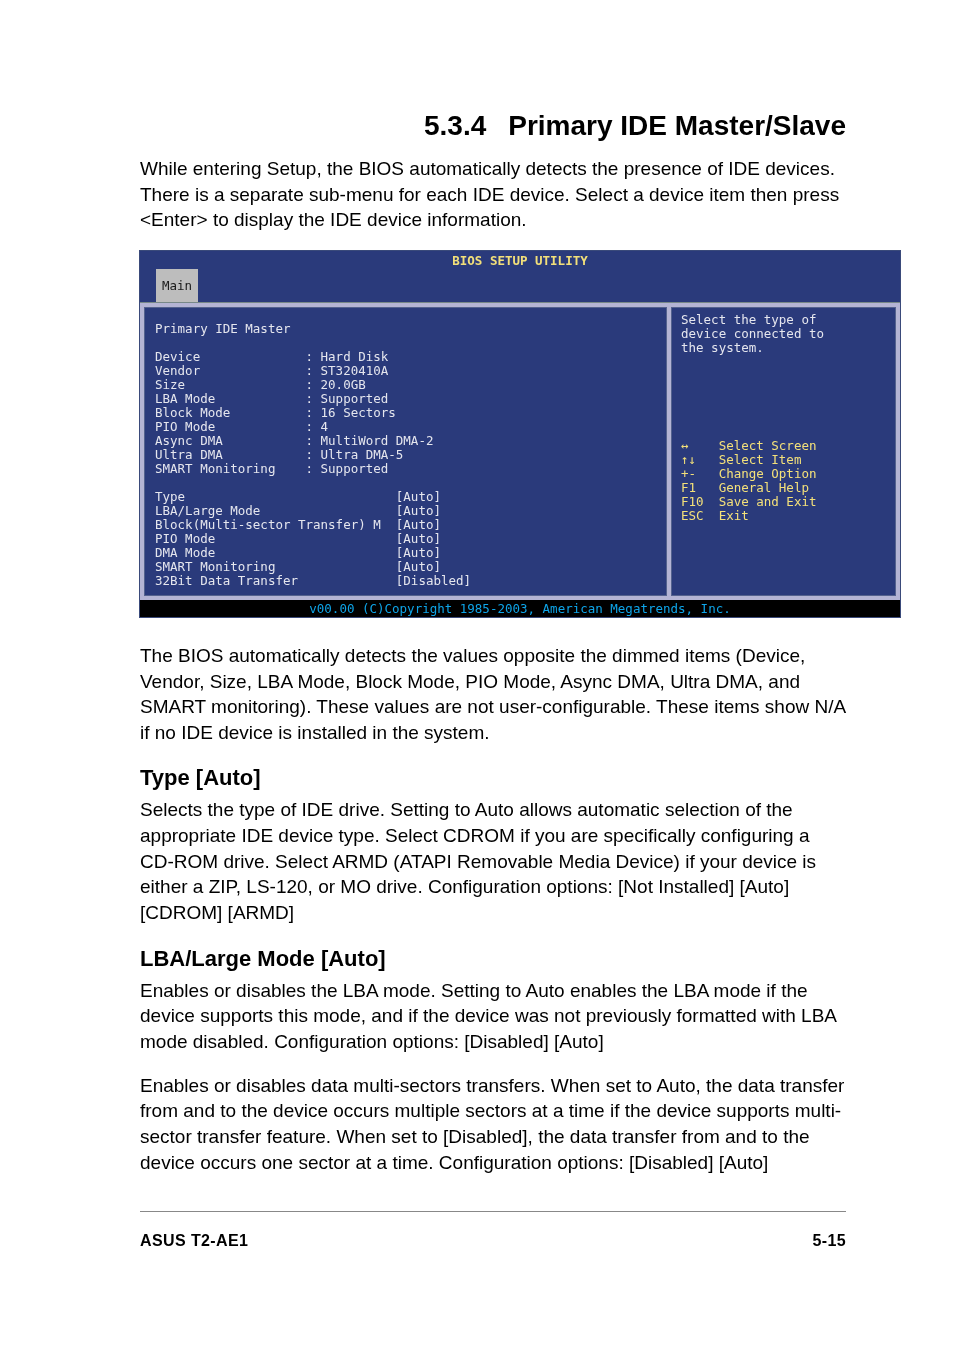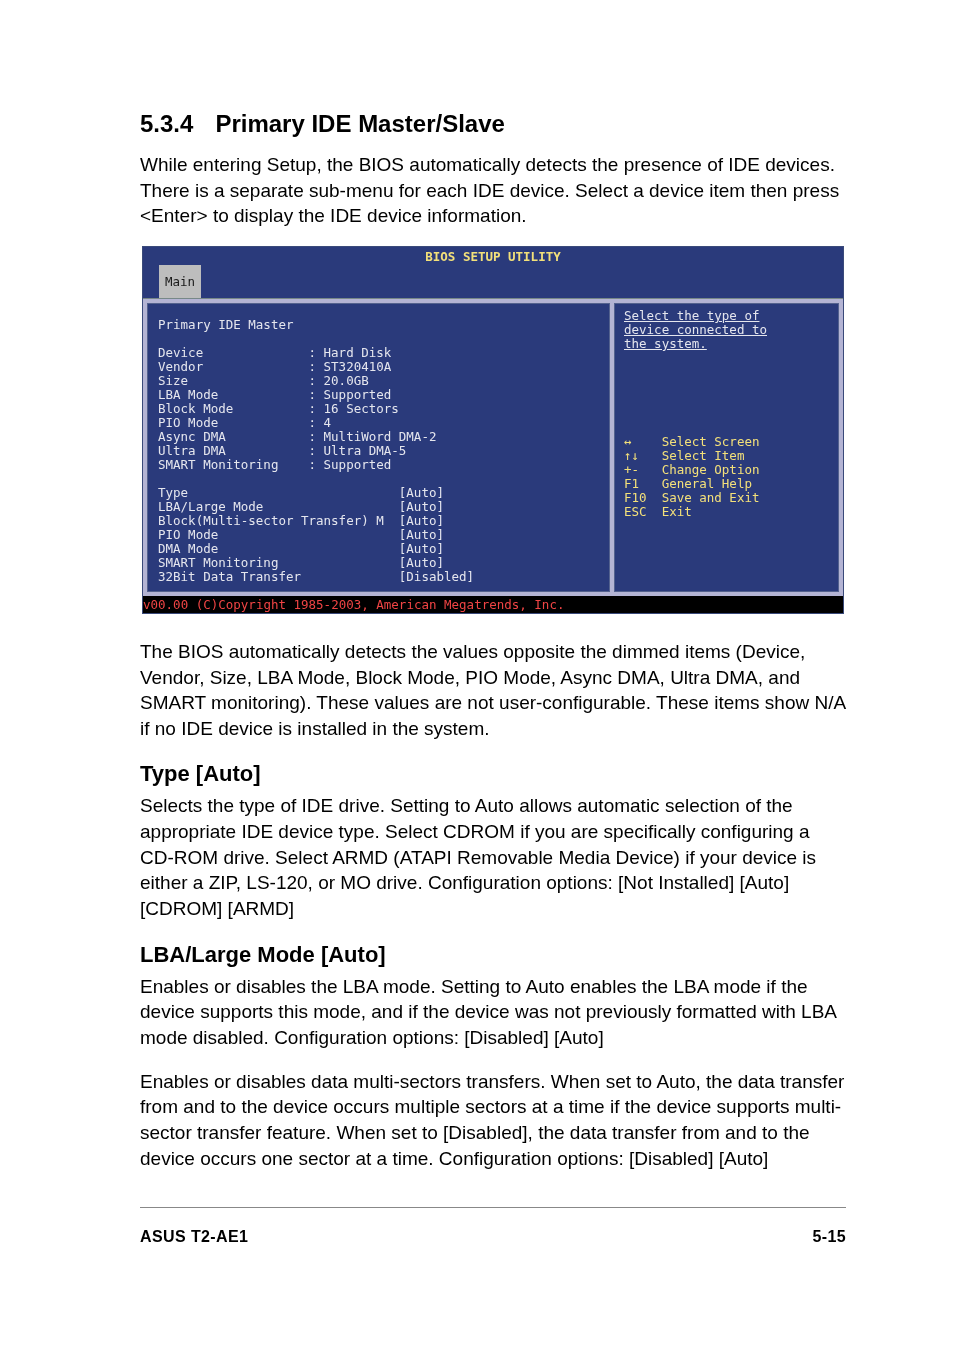--- a/index.html
+++ b/index.html
@@ -8,39 +8,40 @@
     font-family: Arial, Helvetica, sans-serif;
     background: #fff;
     color: #000;
     width: 954px;
   }
   .page {
     padding: 110px 108px 60px 140px;
     box-sizing: border-box;
   }
   h2.section-title {
-    font-size: 24px;
+    font-size: 28px;
     font-weight: 900;
     margin: 0 0 14px 0;
+    text-align: right;
   }
   h2.section-title .num { margin-right: 22px; }
   p.body {
     font-size: 19px;
     line-height: 1.35;
     margin: 0 0 18px 0;
   }
   .sub-h {
     font-size: 22px;
     font-weight: 800;
     margin: 20px 0 6px 0;
   }
 
   
   .bios {
-    width: 700px;
+    width: 760px;
     margin: 16px auto 26px auto;
     font-family: "Lucida Console", Menlo, Consolas, monospace;
     font-size: 12.5px;
     color: #fff;
     box-shadow: 0 0 0 1px #3a4a7a;
   }
   .bios-top {
     background: #2a3a7b;
     text-align: center;
     color: #f3e07a;
@@ -80,24 +81,25 @@
     color: #f3e07a;
     margin: 4px 4px 4px 0;
     border: 1px solid #54628e;
     padding: 5px 8px 7px 9px;
     line-height: 1.12;
     white-space: pre;
     overflow: hidden;
     min-height: 220px;
     box-sizing: border-box;
   }
-  .bios-right .desc { color: #e5e6ee; text-decoration: underline; }
+  .bios-right .desc { color: #e5e6ee; }
   .bios-footer {
     background: #000;
-    color: #ef4444;
+    color: #0ea5e9;
+    text-align: center;
     padding: 1px 0;
   }
 
   .page-footer {
     border-top: 1px solid #888;
     padding-top: 20px;
     margin-top: 36px;
     display: flex;
     justify-content: space-between;
     font-size: 16px;

